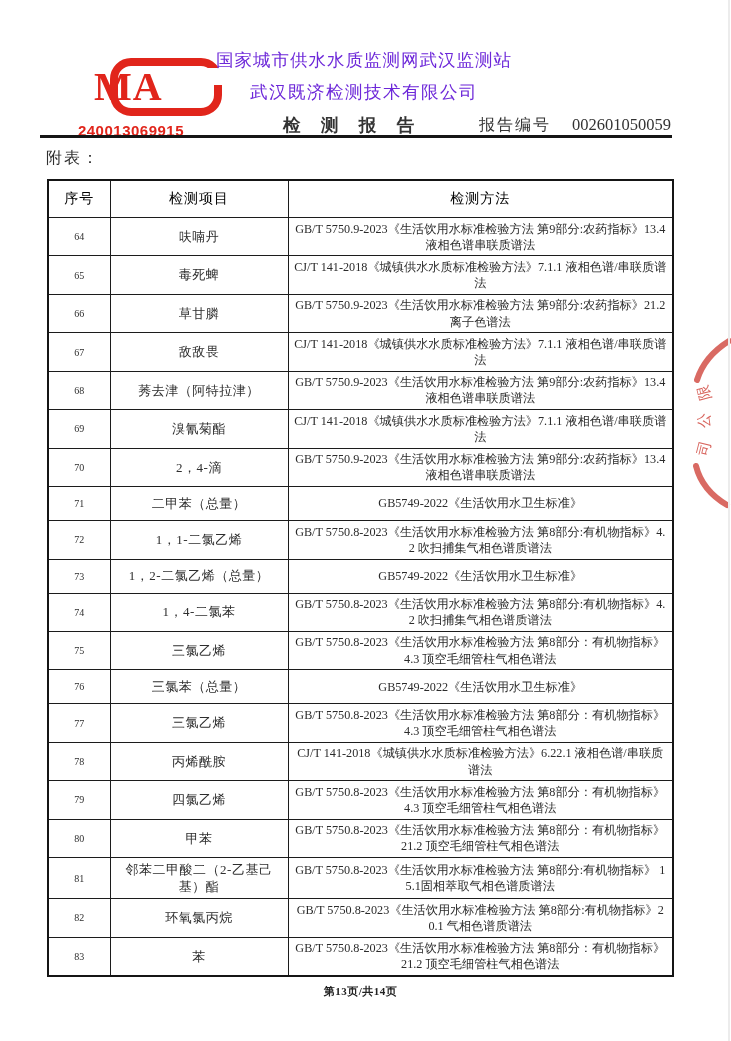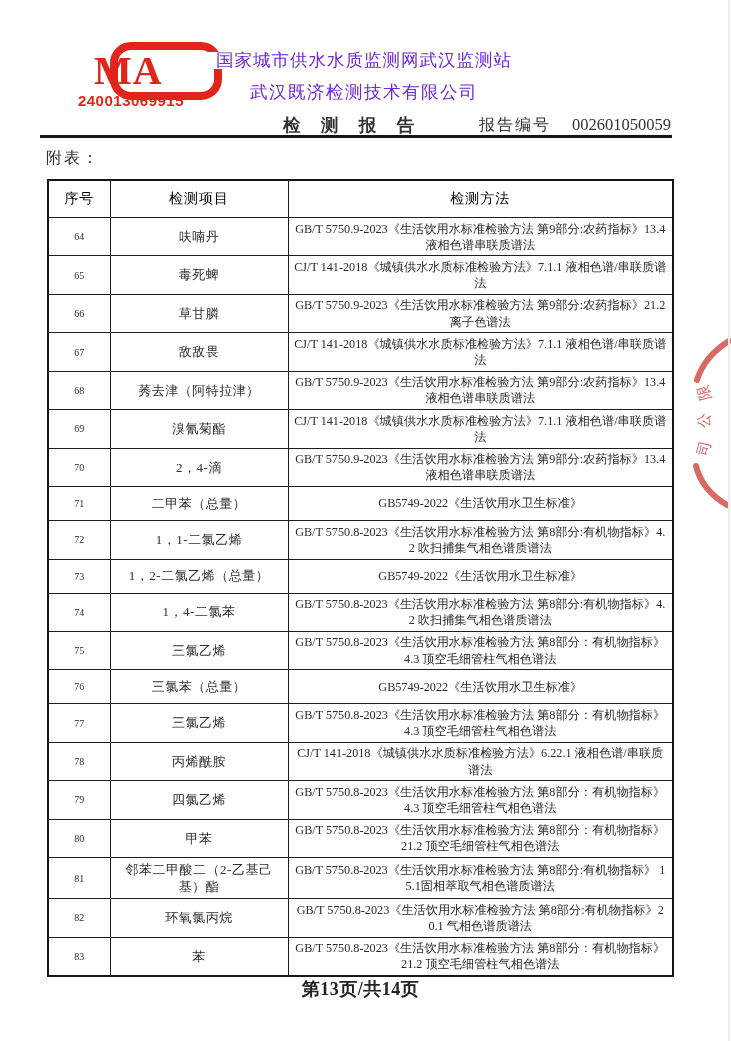--- a/index.html
+++ b/index.html
@@ -1,21 +1,21 @@
 <!DOCTYPE html>
 <html><head>
 <meta charset="utf-8">
 <style>
   html,body{margin:0;padding:0;background:#ffffff;}
   .page{position:relative;width:731px;height:1041px;background:#fff;overflow:hidden;
         font-family:"Liberation Serif","DejaVu Serif",serif;color:#2e2e2e;}
 
   
   .cma{position:absolute;left:72px;top:42px;width:118px;text-align:center;}
-  .cma-mark{position:relative;width:112px;height:48px;margin:0 auto;padding-left:38px;}
+  .cma-mark{position:relative;width:112px;height:48px;margin:16px auto;padding-left:38px;}
   .cma-ma{position:absolute;left:22px;top:2px;font-size:40px;line-height:54px;font-weight:bold;
           color:#e1251b;letter-spacing:1px;font-family:"Liberation Serif",serif;}
   .cma-num{margin-top:2px;font-size:15px;font-weight:bold;color:#e1251b;letter-spacing:.5px;
            font-family:"Liberation Sans","DejaVu Sans",sans-serif;}
   .org{position:absolute;left:164px;top:48px;width:400px;text-align:center;color:#6d28d9;}
   .org-line1{font-size:17.5px;letter-spacing:1px;}
   .org-line2{font-size:17.5px;letter-spacing:1.5px;margin-top:8px;}
   .rpt-title{position:absolute;left:283px;top:113px;font-size:17.5px;font-weight:600;
              letter-spacing:8px;color:#333;}
   .rpt-no-label{position:absolute;left:479px;top:115px;font-size:16px;letter-spacing:2px;color:#333;}
@@ -28,21 +28,21 @@
   .tblwrap{position:absolute;left:47px;top:179px;width:627px;}
   table.report{border-collapse:collapse;width:627px;table-layout:fixed;
                border:2.2px solid #151515;}
   table.report th, table.report td{border:1.4px solid #1c1c1c;text-align:center;
                vertical-align:middle;padding:2.5px 4px;word-break:break-all;}
   th{font-size:14px;font-weight:normal;height:31px;letter-spacing:1px;color:#000000;}
   col.c-no{width:62px;} col.c-item{width:178px;} col.c-method{width:auto;}
   td.no{font-size:10px;height:28px;font-family:"Liberation Serif",serif;}
   td.item{font-size:13px;line-height:1.35;letter-spacing:.5px;}
   td.method{font-size:12.2px;line-height:1.33;text-align:center;color:#2b2b2b;}
-  .footer{margin-top:0;text-align:center;font-size:18px;font-weight:600;color:#222;
+  .footer{margin-top:7px;text-align:center;font-size:11px;font-weight:600;color:#222;
           letter-spacing:.5px;}
 
   
   .stamp{position:absolute;right:0;top:335px;width:40px;height:178px;pointer-events:none;}
   .stamp svg{display:block;}
   .stamp-chars{position:absolute;left:6px;top:48px;display:flex;flex-direction:column;
                gap:9px;color:#d4554d;font-size:15px;opacity:.9;}
   .stamp-chars span{display:block;transform:rotate(-90deg);}
   .stamp-chars span:nth-child(1){transform:rotate(-104deg);}
   .stamp-chars span:nth-child(3){transform:rotate(-76deg);}

